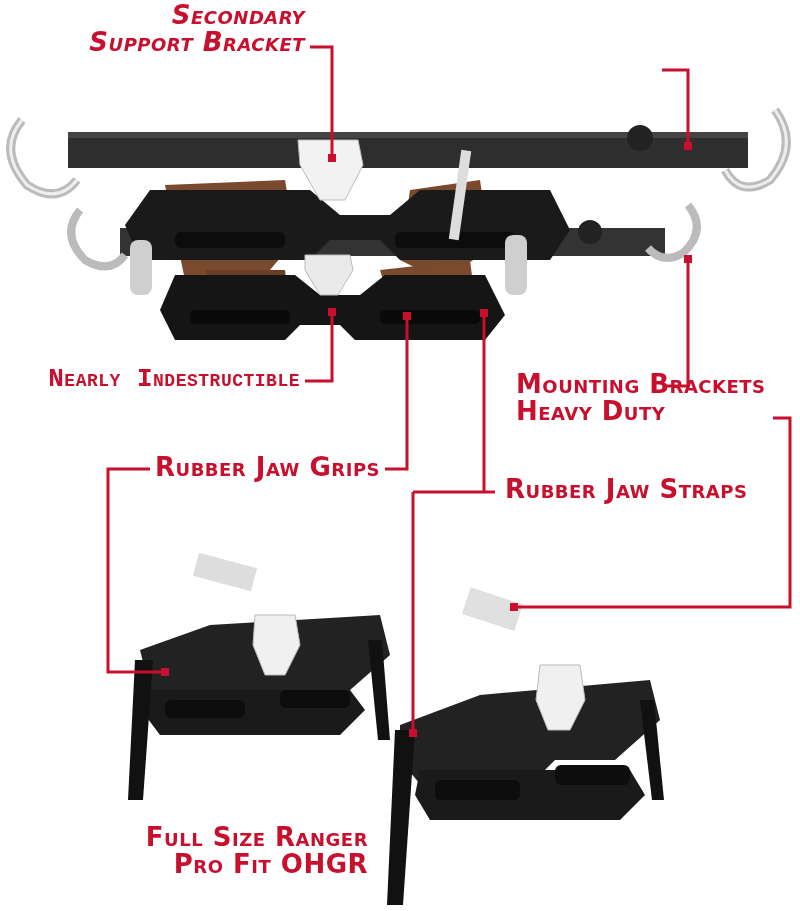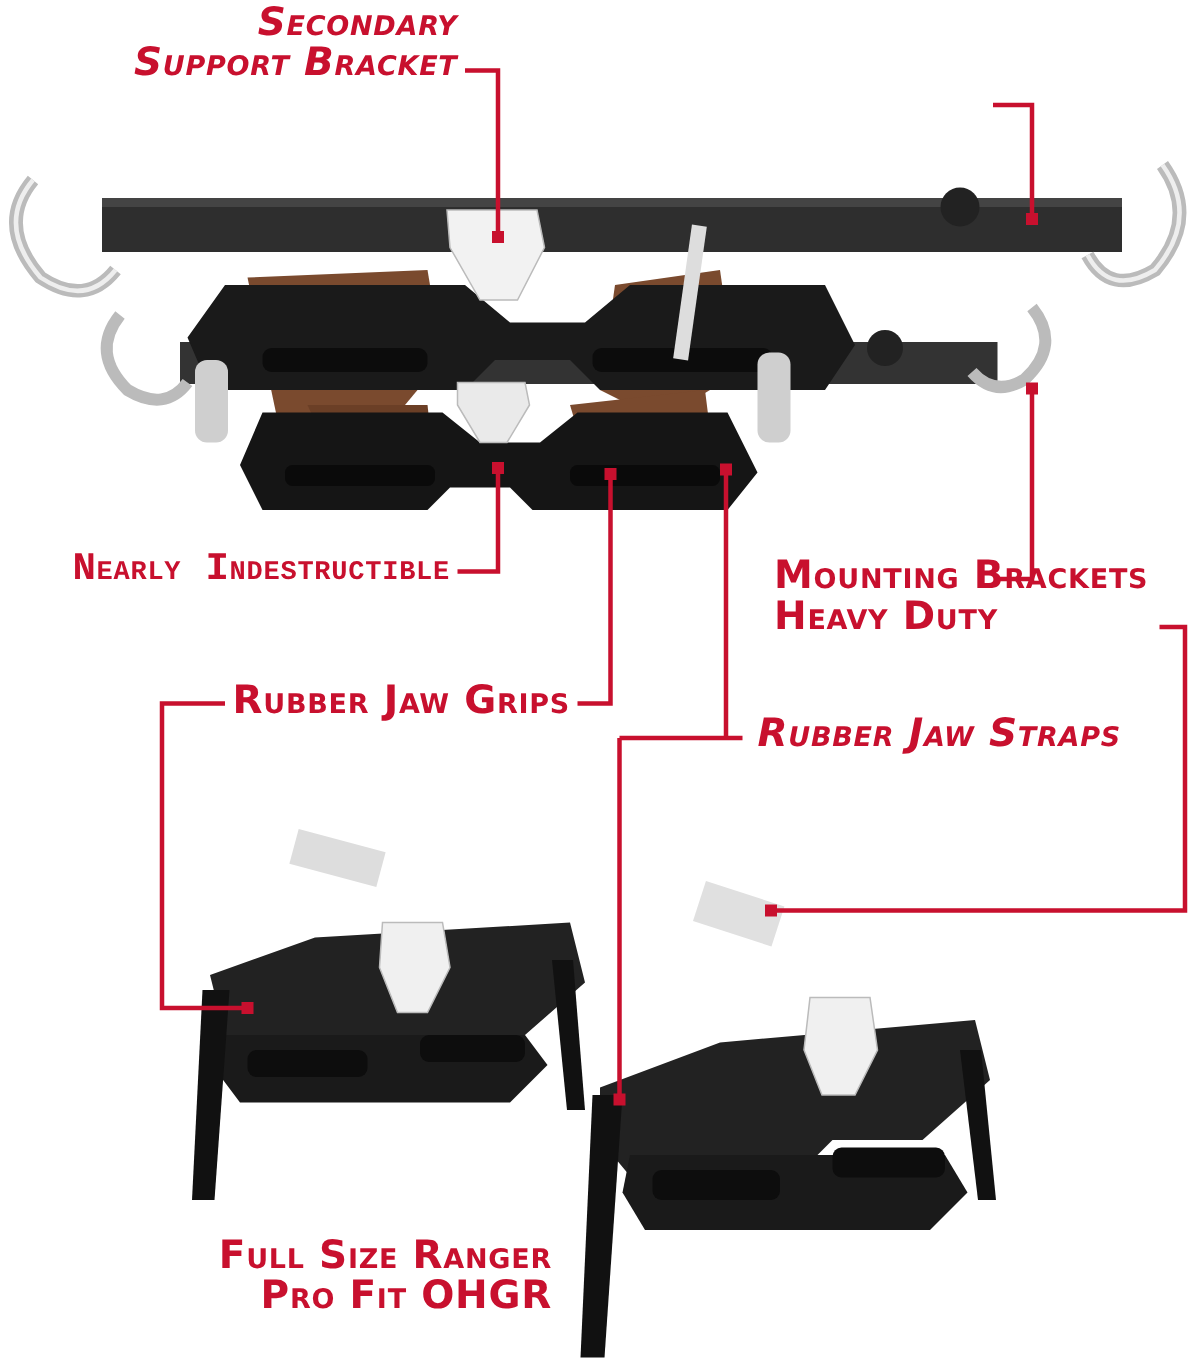--- a/index.html
+++ b/index.html
@@ -129,20 +129,20 @@
 
 <div class="label lbl-l fs" style="left:516px; top:371px; width:270px;">
   <span>Mounting Brackets</span>
   <span>Heavy Duty</span>
 </div>
 
 <div class="label lbl-l fs" style="left:155px; top:454px; width:230px;">
   <span>Rubber Jaw Grips</span>
 </div>
 
-<div class="label lbl-l fs" style="left:505px; top:476px; width:260px;font-style:italic;">
+<div class="label lbl-l fs" style="left:505px; top:476px; width:260px;">
   <span>Rubber Jaw Straps</span>
 </div>
 
 <div class="label lbl-r fs" style="left:120px; top:824px; width:248px;">
   <span>Full Size Ranger</span>
   <span>Pro Fit OHGR</span>
 </div>
 
 </body></html>

